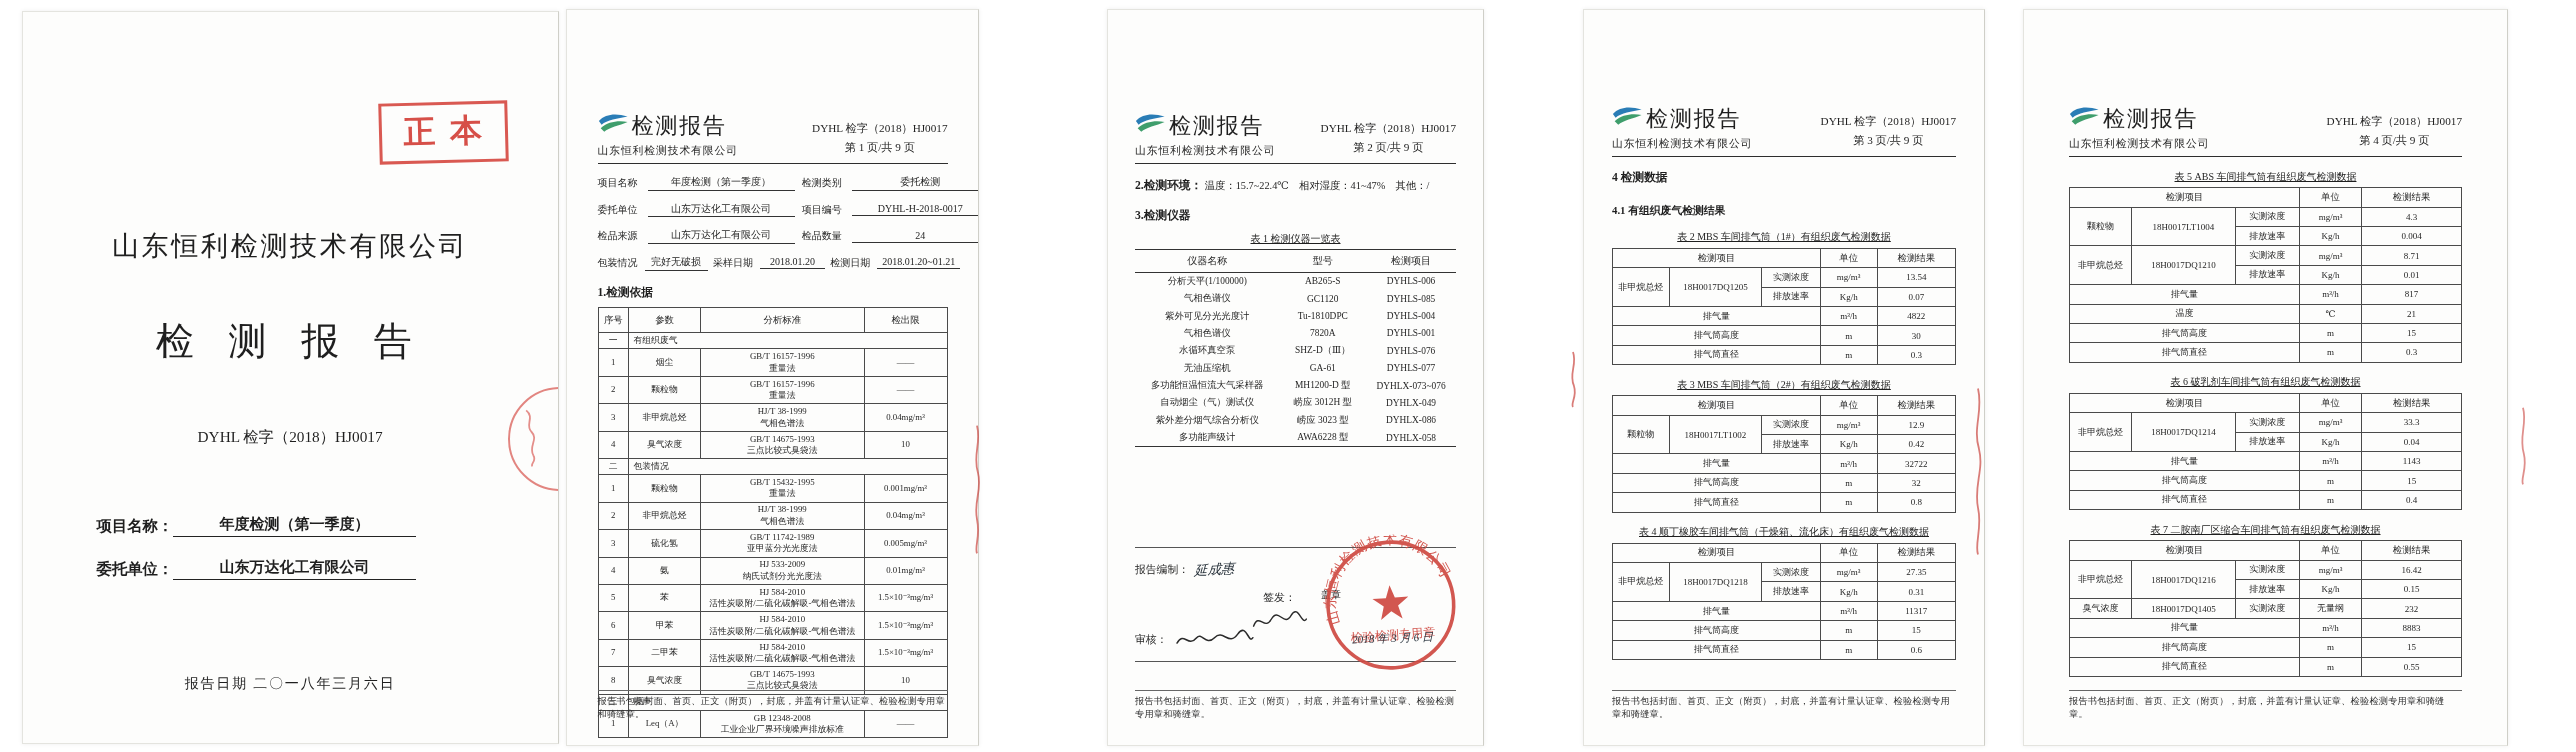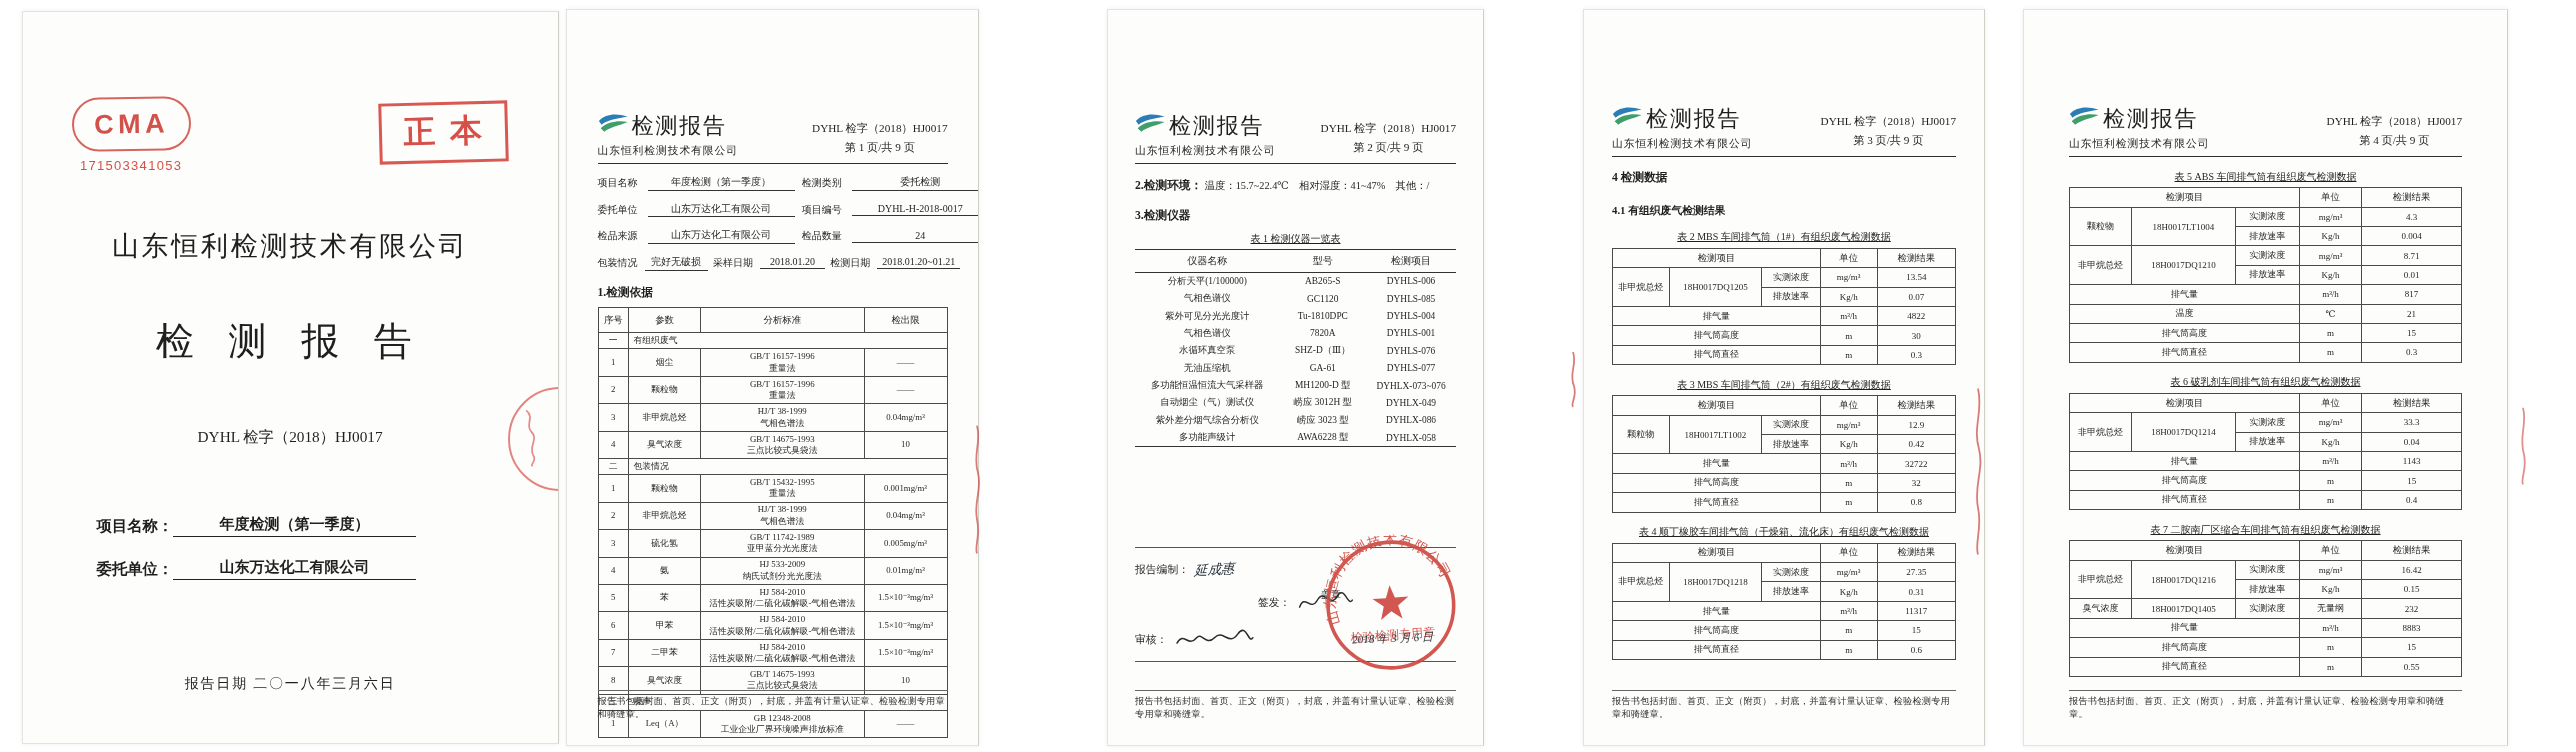--- a/index.html
+++ b/index.html
@@ -89,21 +89,21 @@
   .env-t { font-size:11.7px; font-weight:bold; }
   .tcap { text-align:center; font-size:10px; margin:9px 0 3.6px 0;text-decoration:underline; }
   table.instr { width:100%; border-collapse:collapse; font-size:9.4px; text-align:center;
     border-top:1.8px solid #333; border-bottom:1.8px solid #333; }
   table.instr th { font-weight:normal; border-bottom:0.9px solid #333; padding:3.6px 1.8px; font-size:10px; }
   table.instr td { padding:2.2px 1.8px; }
   .signblock { position:absolute; left:27px; right:27px; top:537px; height:115px;
     border-top:0.9px solid #555; border-bottom:0.9px solid #555; }
   .sign-row { position:absolute; display:flex; align-items:center; gap:5.4px; font-size:10.8px; }
   .sr1 { left:0; top:12.6px; }
-  .sr2 { left:123px; top:43px; }
+  .sr2 { left:115px; top:43px;flex-direction:column; }
   .sr3 { left:0; top:79px; }
   .hw { display:inline-block; font-style:italic; transform:rotate(-4deg) skewX(-6deg);
     color:#252f38; font-size:13.5px; }
   .round-stamp { position:absolute; right:-5.4px; top:-12.6px; opacity:.92; transform:rotate(-4deg); }
   .gaizhang { position:absolute; right:115px; top:40px; font-size:10px; color:#222; }
   .stamp-date { position:absolute; right:23.4px; top:83px; font-size:11.2px; color:#303a44;
     font-style:italic; transform:rotate(-2deg); }
   
   .p4 { left:1583px; width:402px; }
   .p4 .inner { padding:94px 28px 0 28px; }
@@ -119,24 +119,20 @@
   table.stack th { font-weight:normal; font-size:9.4px; }
   .p4 col.c1{width:57px} .p4 col.c2{width:93px} .p4 col.c3{width:59px} .p4 col.c4{width:57px} .p4 col.c5{width:79px}
   .p5 col.c1{width:63px} .p5 col.c2{width:104px} .p5 col.c3{width:65px} .p5 col.c4{width:63px} .p5 col.c5{width:101px}
   
   .seammark { position:absolute; pointer-events:none; }
 </style>
 </head>
 <body>
 
 <div class="page cover">
-  <div class="cma">
-    <div class="cma-box">CMA</div>
-    <div class="cma-num">171503341053</div>
-  </div>
   <div class="original-stamp">正本</div>
   <div class="cover-company">山东恒利检测技术有限公司</div>
   <div class="cover-title">检 测 报 告</div>
   <div class="cover-docno">DYHL 检字（2018）HJ0017</div>
   <div class="cover-fields">
     <div class="cover-field">
       <span class="cf-label">项目名称：</span>
       <span class="cf-value">年度检测（第一季度）</span>
     </div>
     <div class="cover-field">

